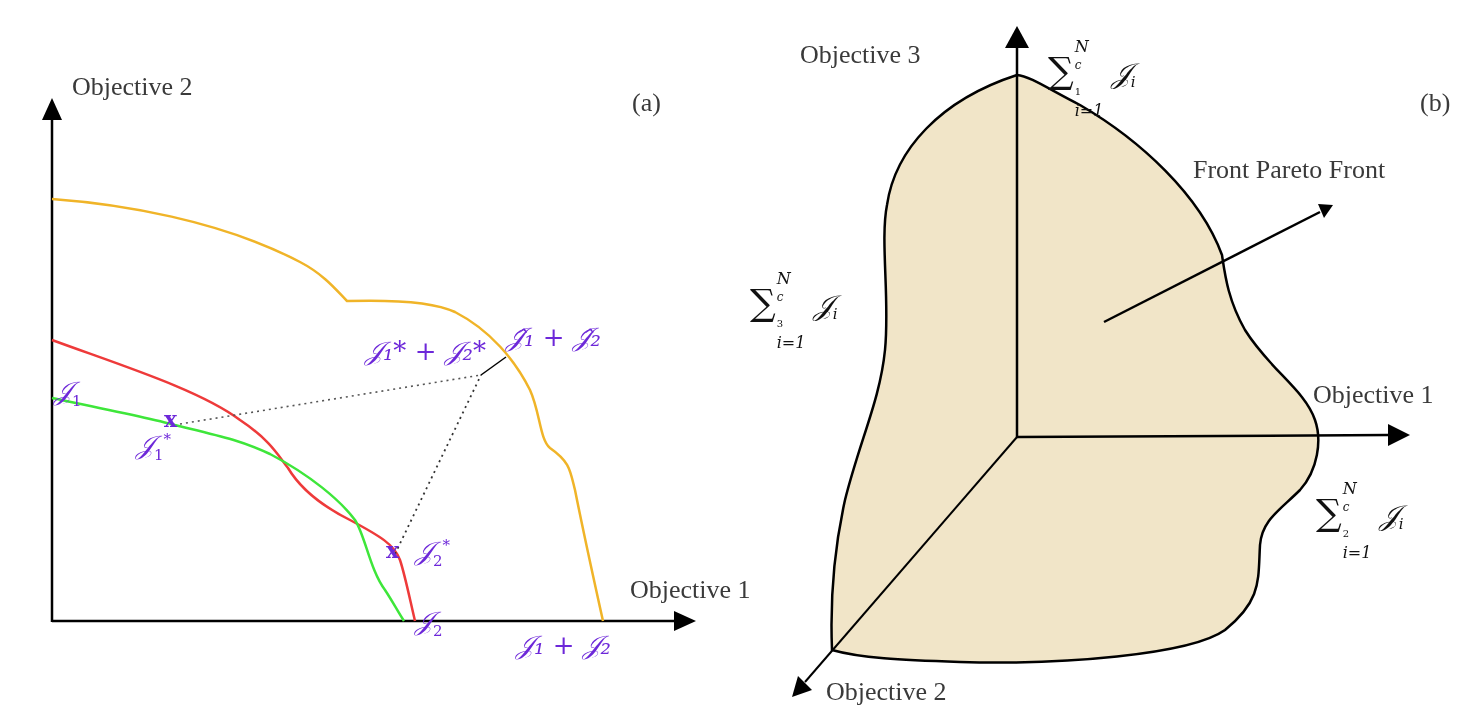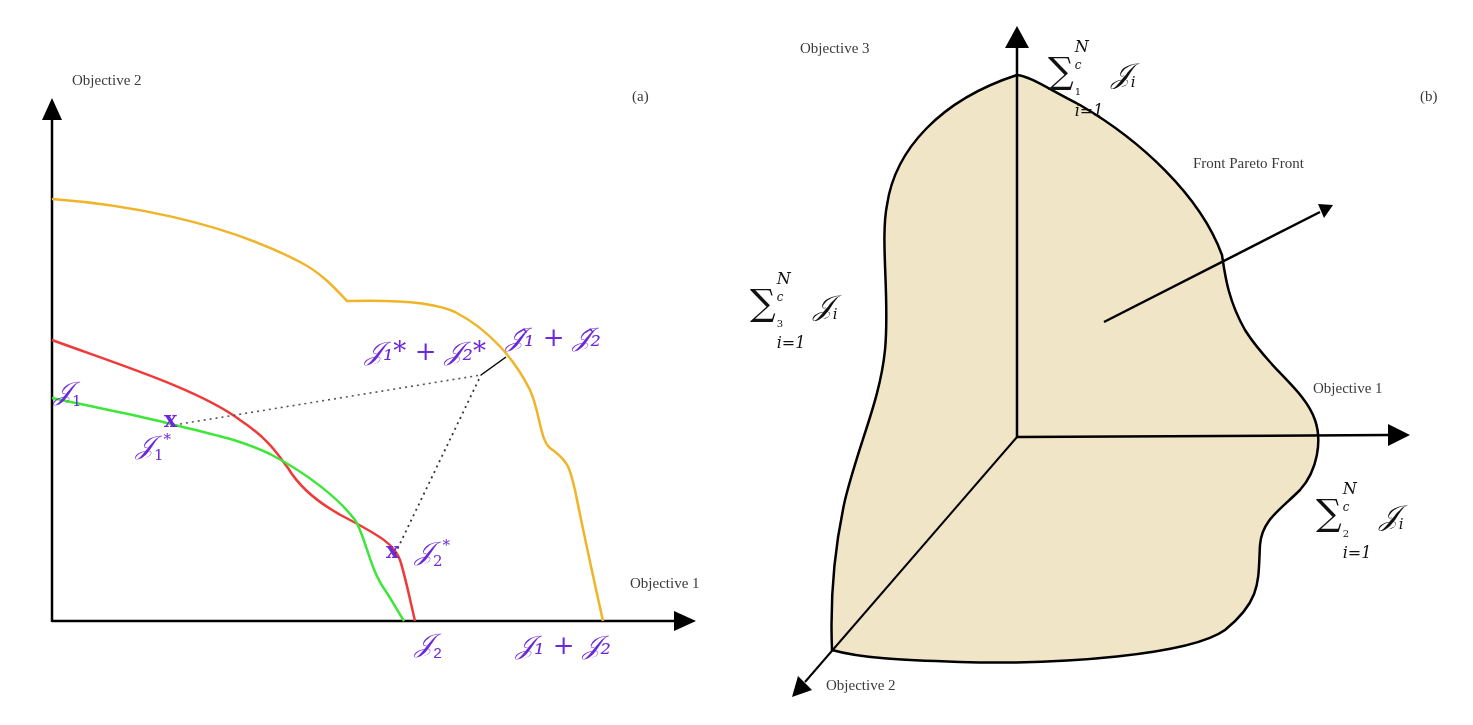--- a/index.html
+++ b/index.html
@@ -1,19 +1,19 @@
 <!DOCTYPE html>
 <html><head>
 <meta charset="utf-8">
 <style>
   html, body { margin:0; padding:0; background:#ffffff; }
   body { width:1473px; height:725px; position:relative; overflow:hidden;
          font-family:"Liberation Serif","DejaVu Serif",serif; color:#3a3a3a; }
   svg { position:absolute; left:0; top:0; }
-  .lbl { position:absolute; font-size:15px; color:#3a3a3a; white-space:nowrap;
+  .lbl { position:absolute; font-size:26px; color:#3a3a3a; white-space:nowrap;
          font-family:"Liberation Serif","DejaVu Serif",serif; }
   .math { position:absolute; font-size:26px; color:#6d28d9; white-space:nowrap;
           font-family:"DejaVu Serif","Liberation Serif",serif; font-style:italic; }
   .math sub, .math sup { font-size:15px; font-style:normal; }
   .sumwrap { position:absolute; color:#111; font-family:"DejaVu Serif",serif; white-space:nowrap; }
   .sumwrap .sig { font-size:36px; font-style:normal; line-height:1; }
   .sumwrap .lims { display:inline-block; vertical-align:middle; font-size:16px; line-height:18px; margin-left:1px; }
   .sumwrap .lims span { display:block; font-style:italic; }
   .sumwrap .term { font-size:28px; font-style:italic; margin-left:8px; }
 </style>
@@ -72,21 +72,21 @@
     <line x1="1104" y1="322" x2="1320" y2="212" stroke="#000" stroke-width="2.5"></line>
     <polygon points="1333,205 1318,204 1324,218" fill="#000"></polygon>
   </g>
 </svg>
 
 <div class="lbl" style="left:72px; top:72px;">Objective 2</div>
 <div class="lbl" style="left:632px; top:88px;">(a)</div>
 <div class="lbl" style="left:630px; top:575px;">Objective 1</div>
 
 <div class="math" style="left:15px; top:376px;margin-left:39px;"><span>𝒥</span><sub>1</sub></div>
-<div class="math" style="left:415px; top:630px;font-family:Liberation Mono, monospace;"><span>𝒥</span><sub>2</sub></div>
+<div class="math" style="left:415px; top:606px;"><span>𝒥</span><sub>2</sub></div>
 <div class="math" style="left:516px; top:630px;">𝒥₁ + 𝒥₂</div>
 
 <div class="math" style="left:126px; top:430px;margin-left:10px;"><span>𝒥</span><sub>1</sub><sup>*</sup></div>
 <div class="math" style="left:415px; top:536px;"><span>𝒥</span><sub>2</sub><sup>*</sup></div>
 <div class="math" style="left:365px; top:336px;">𝒥₁* + 𝒥₂*</div>
 <div class="math" style="left:506px; top:322px;">𝒥̂₁ + 𝒥̂₂</div>
 
 <div class="math up" style="left:164px; top:406px; font-weight:bold; font-style:normal; font-size:22px;">x</div>
 <div class="math up" style="left:386px; top:537px; font-weight:bold; font-style:normal; font-size:22px;">x</div>
 

